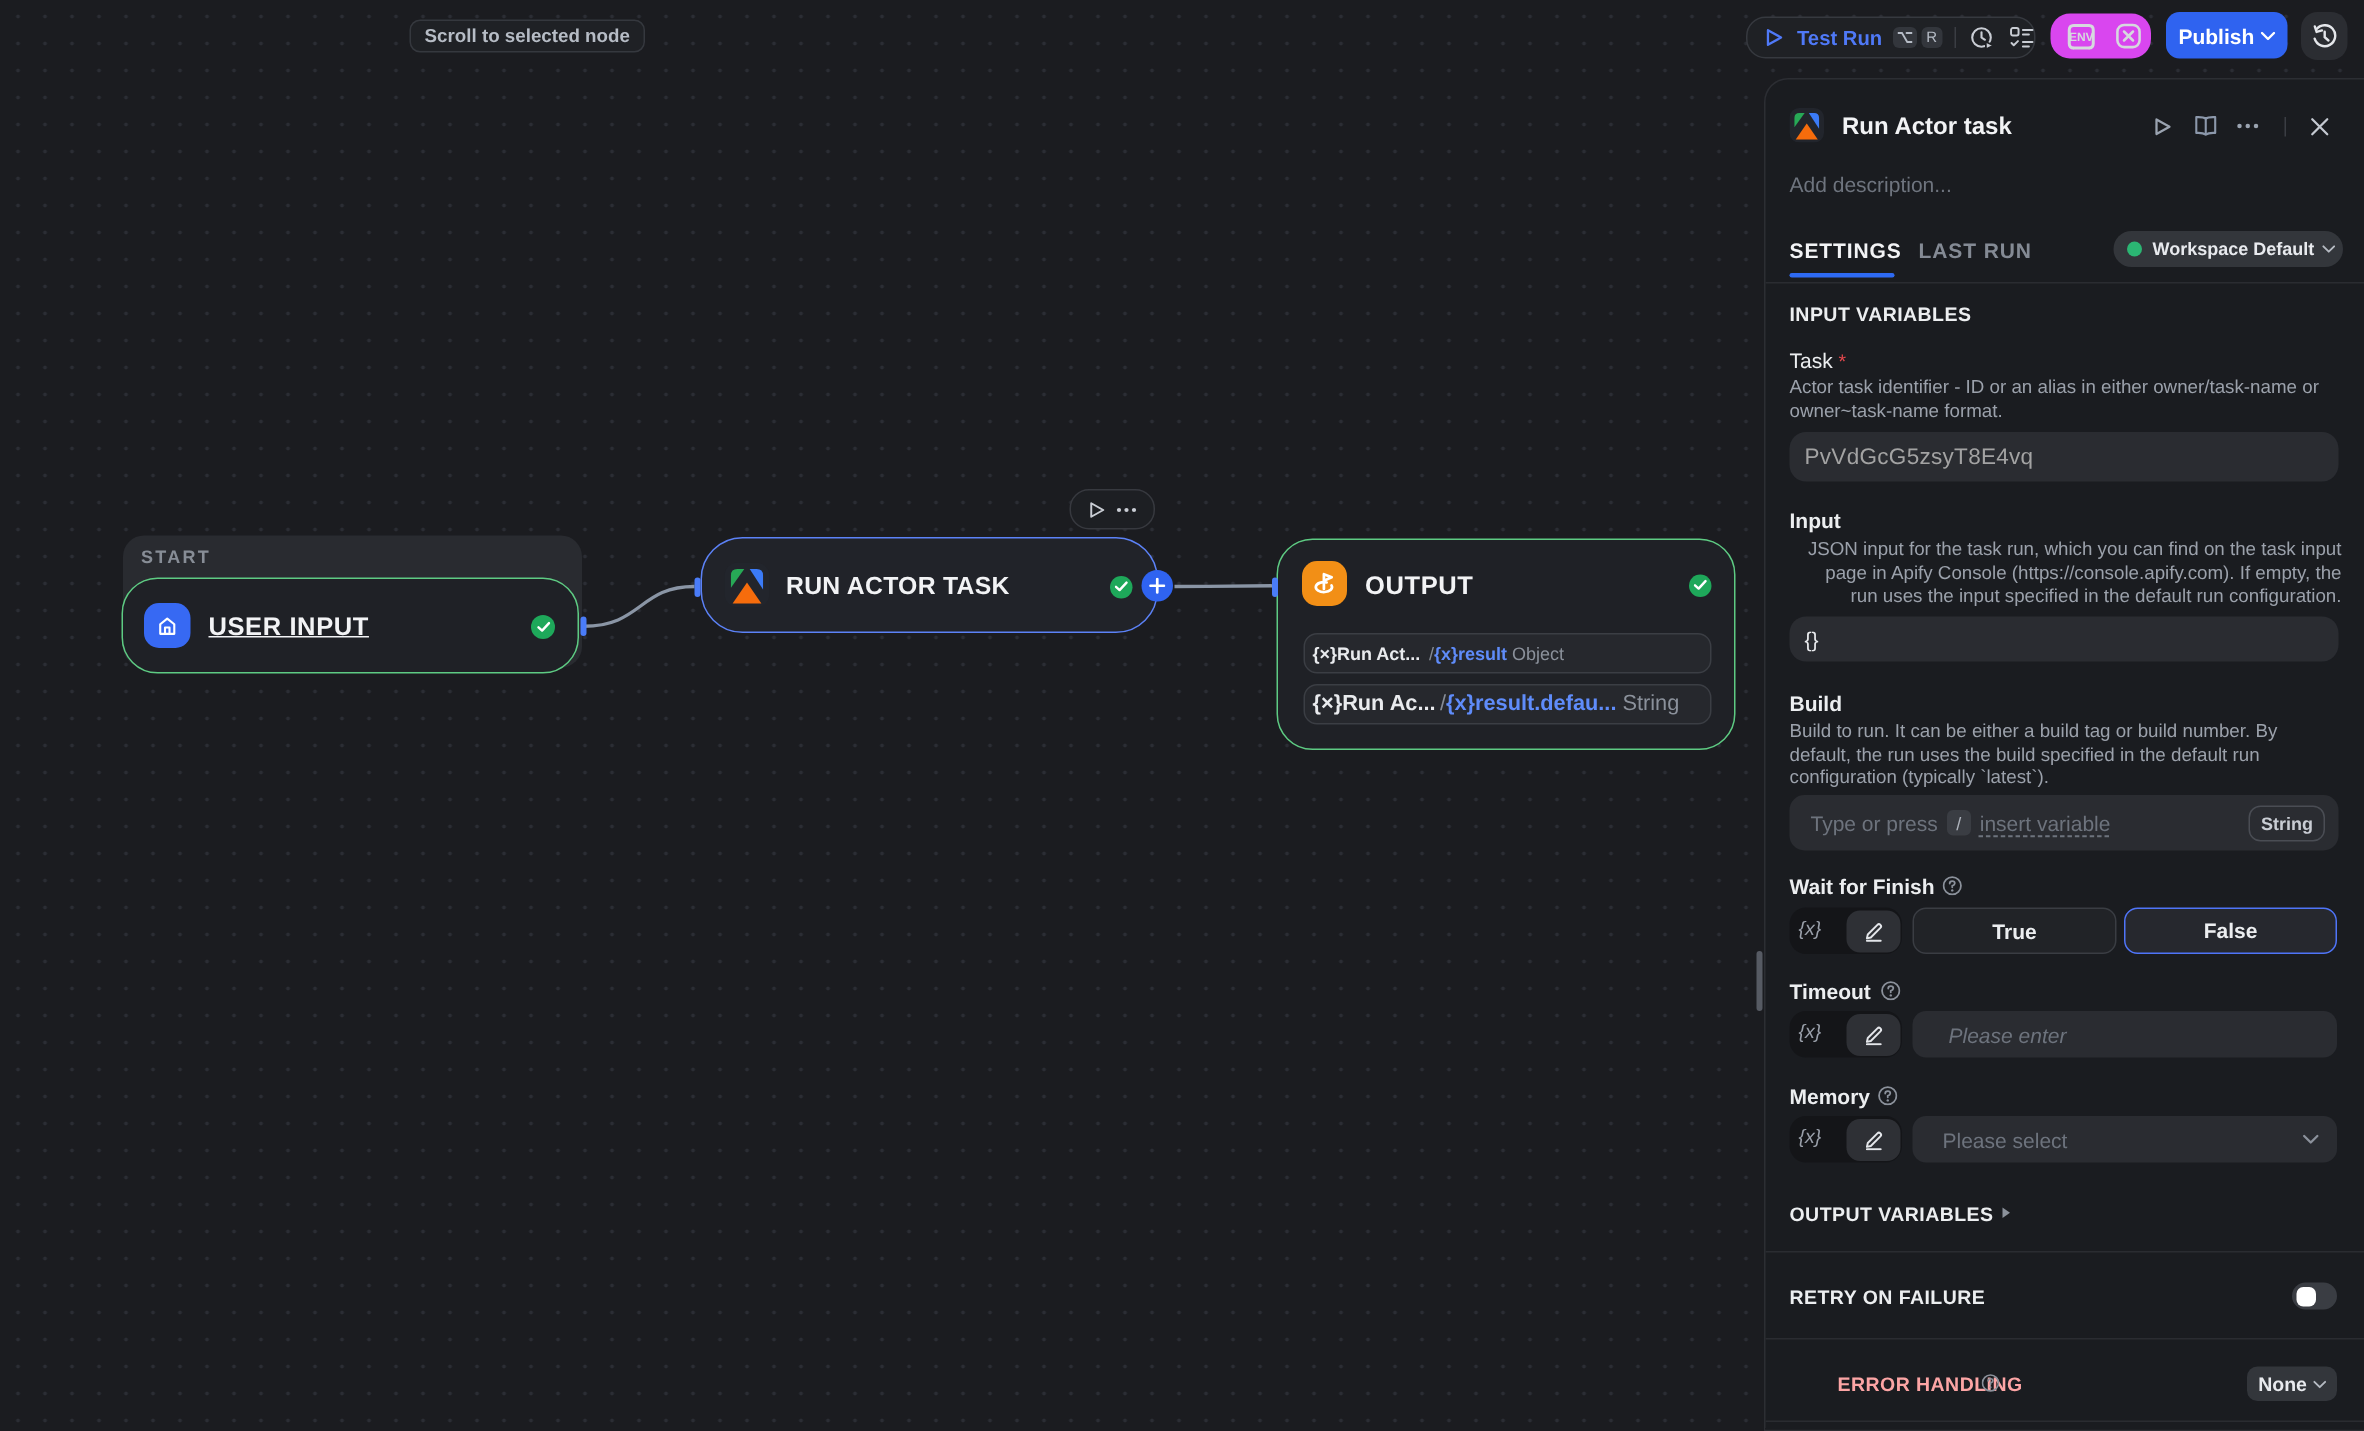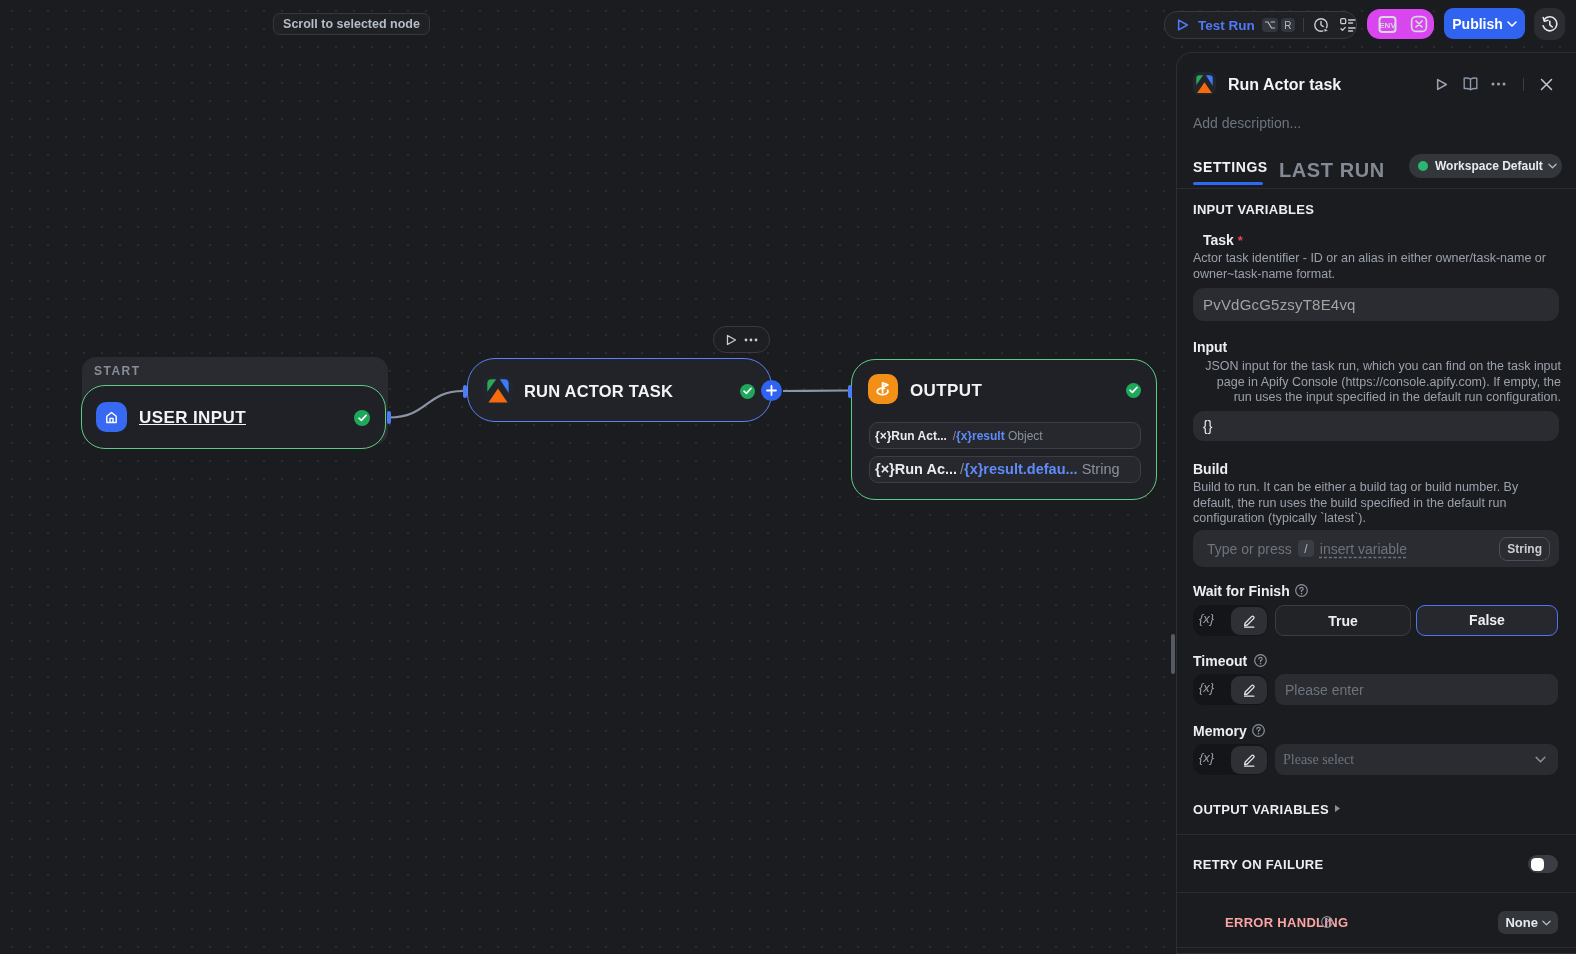--- a/index.html
+++ b/index.html
@@ -178,34 +178,34 @@
       <circle cx="13" cy="2" r="1.5" fill="#9aa3b0"></circle>
     </svg>
   <div class="abs" style="left:346px;top:25px;width:1px;height:13px;background:#3a3d43;"></div>
   <svg class="abs" style="left:363px;top:25px;" width="13" height="13" viewBox="0 0 13 13">
       <path d="M1.5 1.5 L11.5 11.5 M11.5 1.5 L1.5 11.5" stroke="#c4c9d1" stroke-width="1.5" stroke-linecap="round"></path>
     </svg>
 
   <div class="abs" style="left:16px;top:62px;font-size:14px;color:#6e747e;">Add description...</div>
 
   <div class="abs" style="left:16px;top:106px;font-size:14px;font-weight:bold;color:#f2f3f5;letter-spacing:0.6px;">SETTINGS</div>
-  <div class="abs" style="left:102px;top:106px;font-size:20px;font-weight:bold;color:#848a94;letter-spacing:0.6px;">LAST RUN</div>
+  <div class="abs" style="left:102px;top:106px;font-size:14px;font-weight:bold;color:#848a94;letter-spacing:0.6px;">LAST RUN</div>
   <div class="abs" style="left:16px;top:129px;width:70px;height:3px;background:#2e6af3;border-radius:2px;"></div>
   <div class="abs" style="left:232px;top:101px;width:153px;height:24px;background:#33363b;border-radius:12px;display:flex;align-items:center;white-space:nowrap;">
     <span style="margin-left:9px;width:10px;height:10px;border-radius:50%;background:#2bb673;flex:none;"></span>
     <span style="margin-left:7px;font-size:12px;font-weight:bold;color:#e8eaee;">Workspace Default</span>
     <svg style="margin-left:5px;" width="9" height="6" viewBox="0 0 10 6">
         <path d="M1 1 L5 5 L9 1" stroke="#b5bac2" stroke-width="1.4" fill="none" stroke-linecap="round" stroke-linejoin="round"></path>
       </svg>
   </div>
   <div class="abs" style="left:0;top:135px;width:400px;height:1px;background:#2a2c31;"></div>
 
   <div class="abs" style="left:16px;top:149px;font-size:13px;font-weight:bold;color:#eceef0;letter-spacing:0.3px;">INPUT VARIABLES</div>
 
-  <div class="abs" style="left:16px;top:179px;font-size:14px;font-weight:bold;color:#eceef0;margin-left:10px;">Task <span style="color:#e5484d;font-size:13px;">*</span></div>
+  <div class="abs" style="left:16px;top:179px;font-size:14px;font-weight:normal;color:#eceef0;">Task <span style="color:#e5484d;font-size:13px;">*</span></div>
   <div class="abs" style="left:16px;top:198px;width:366px;font-size:12.5px;line-height:15.5px;color:#9ba1ab;">Actor task identifier - ID or an alias in either owner/task-name or owner~task-name format.</div>
   <div class="abs" style="left:16px;top:235px;width:366px;height:33px;background:#2a2c31;border-radius:11px;display:flex;align-items:center;color:#a3a3a3;font-size:15px;letter-spacing:0.2px;">
       <span style="margin-left:10px;">PvVdGcG5zsyT8E4vq</span>
     </div>
 
   <div class="abs" style="left:16px;top:286px;font-size:14px;font-weight:bold;color:#eceef0;">Input</div>
   <div class="abs" style="left:16px;top:306px;width:368px;font-size:12.5px;line-height:15.5px;color:#9ba1ab;text-align:right;">JSON input for the task run, which you can find on the task input<br>page in Apify Console (https://console.apify.com). If empty, the<br>run uses the input specified in the default run configuration.</div>
   <div class="abs" style="left:16px;top:358px;width:366px;height:30px;background:#2a2c31;border-radius:11px;display:flex;align-items:center;color:#e8eaed;font-size:14px;">
       <span style="margin-left:10px;">{}</span>
     </div>
@@ -244,39 +244,39 @@
     </svg>
   <div class="abs" style="left:16px;top:621px;width:75px;height:31px;background:#141518;border-radius:11px;"></div>
   <div class="abs" style="left:22px;top:627px;font-size:13px;font-style:italic;color:#9aa0aa;">{x}</div>
   <div class="abs" style="left:54px;top:622.5px;width:36px;height:28px;background:#2e3035;border-radius:9px;display:flex;align-items:center;justify-content:center;">
     <svg width="14" height="14" viewBox="0 0 14 14" fill="none">
         <path d="M3.2 9 L9.6 2.6 Q10.6 1.6 11.6 2.6 Q12.6 3.6 11.6 4.6 L5.2 11 L2.6 11.6 Z" stroke="#e4e6ea" stroke-width="1.3" stroke-linejoin="round"></path>
         <path d="M2.6 13.2 H11.8" stroke="#e4e6ea" stroke-width="1.3" stroke-linecap="round"></path>
       </svg>
   </div>
   <div class="abs" style="left:98px;top:621px;width:283px;height:31px;background:#2a2c31;border-radius:9px;display:flex;align-items:center;color:#6d737d;font-size:14px;">
-      <span style="margin-left:10px;">Please enter</span>
+      <span style="margin-left:24px;font-style:italic;">Please enter</span>
     </div>
 
   <div class="abs" style="left:16px;top:670px;font-size:14px;font-weight:bold;color:#eceef0;">Memory</div>
   <svg class="abs" style="left:75px;top:671px;" width="13" height="13" viewBox="0 0 13 13" fill="none">
       <circle cx="6.5" cy="6.5" r="5.8" stroke="#8b919b" stroke-width="1.2"></circle>
       <path d="M4.8 5 Q4.8 3.4 6.5 3.4 Q8.2 3.4 8.2 4.9 Q8.2 6 6.5 6.6 V7.5" stroke="#8b919b" stroke-width="1.2" fill="none" stroke-linecap="round"></path>
       <circle cx="6.5" cy="9.6" r="0.8" fill="#8b919b"></circle>
     </svg>
   <div class="abs" style="left:16px;top:691px;width:75px;height:31px;background:#141518;border-radius:11px;"></div>
   <div class="abs" style="left:22px;top:697px;font-size:13px;font-style:italic;color:#9aa0aa;">{x}</div>
   <div class="abs" style="left:54px;top:692.5px;width:36px;height:28px;background:#2e3035;border-radius:9px;display:flex;align-items:center;justify-content:center;">
     <svg width="14" height="14" viewBox="0 0 14 14" fill="none">
         <path d="M3.2 9 L9.6 2.6 Q10.6 1.6 11.6 2.6 Q12.6 3.6 11.6 4.6 L5.2 11 L2.6 11.6 Z" stroke="#e4e6ea" stroke-width="1.3" stroke-linejoin="round"></path>
         <path d="M2.6 13.2 H11.8" stroke="#e4e6ea" stroke-width="1.3" stroke-linecap="round"></path>
       </svg>
   </div>
   <div class="abs" style="left:98px;top:691px;width:283px;height:31px;background:#2a2c31;border-radius:9px;display:flex;align-items:center;color:#6d737d;font-size:14px;">
-      <span style="margin-left:8px;font-family:Liberation Serif, serif;">Please select</span>
+      <span style="margin-left:20px;">Please select</span>
     <svg style="position:absolute;right:12px;" width="11" height="7" viewBox="0 0 10 6">
         <path d="M1 1 L5 5 L9 1" stroke="#8b919b" stroke-width="1.4" fill="none" stroke-linecap="round" stroke-linejoin="round"></path>
       </svg>
   </div>
 
   <div class="abs" style="left:16px;top:749px;font-size:13px;font-weight:bold;color:#eceef0;letter-spacing:0.3px;">OUTPUT VARIABLES</div>
   <svg class="abs" style="left:157px;top:751px;" width="7" height="9" viewBox="0 0 7 9">
       <path d="M1 1 L6 4.5 L1 8 Z" fill="#8b919b"></path>
     </svg>
 

